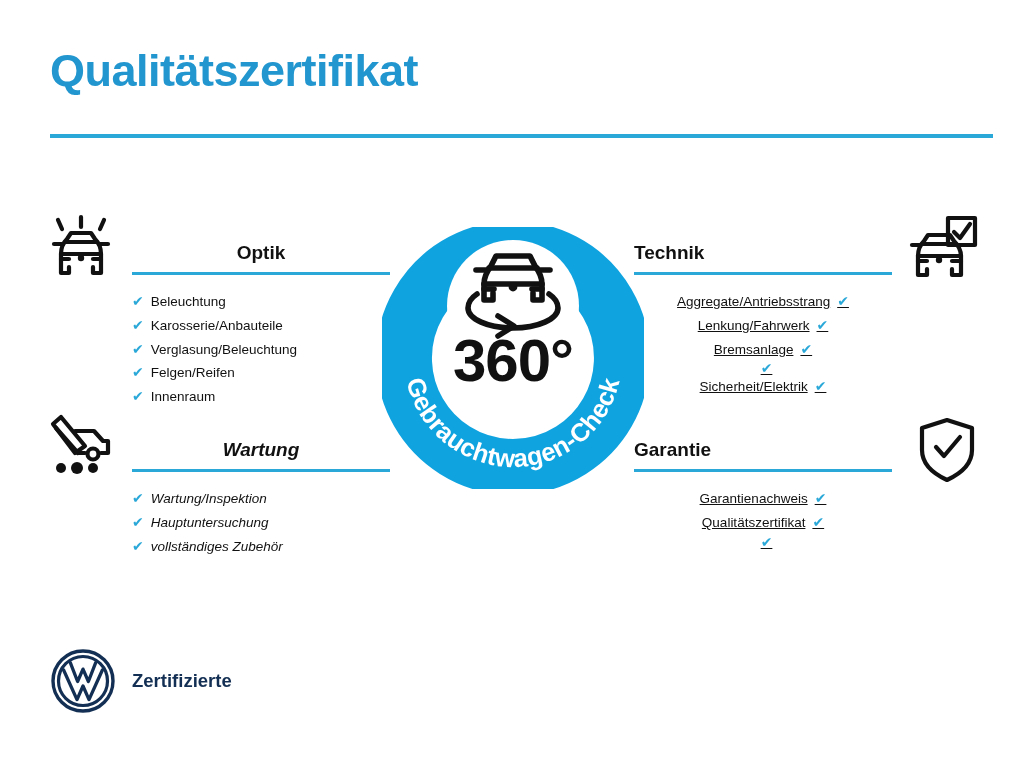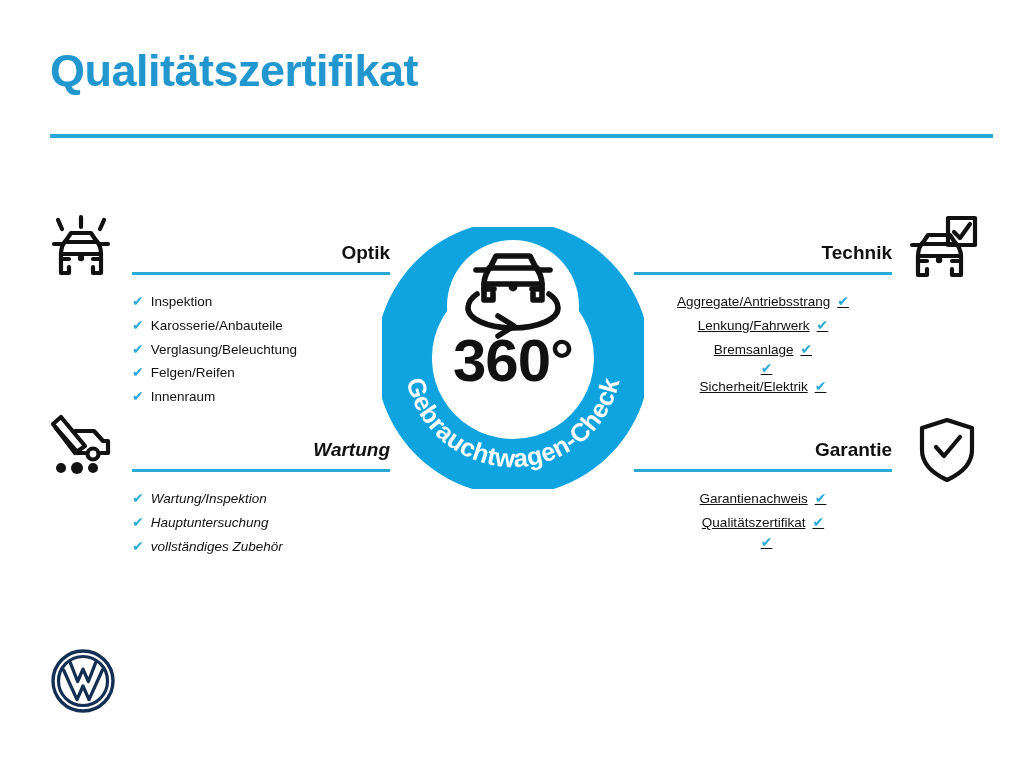--- a/index.html
+++ b/index.html
@@ -70,26 +70,26 @@
     align-items: baseline;
   }
   .check {
     color: #2aa8d8;
     font-size: 14px;
     font-weight: bold;
     line-height: 1;
   }
 
   
-  .col-left .section-head { text-align: right; }
+  .col-left .section-head { text-align: center; }
   .col-left .section-list li { justify-content: flex-start; }
   .col-left .check { margin-right: 7px; }
 
   
-  .col-right .section-head { text-align: right; }
+  .col-right .section-head { text-align: left; }
   .col-right .section-list li { justify-content: center; text-decoration: underline; }
   .col-right .check { margin-left: 7px; }
 
   
   #sec-optik   { left: 132px; top: 243px; width: 258px; }
   #sec-wartung { left: 132px; top: 440px; width: 258px; font-style: italic; }
   #sec-technik { left: 634px; top: 243px; width: 258px; }
   #sec-garantie{ left: 634px; top: 440px; width: 258px; }
 
   
@@ -212,21 +212,21 @@
     </g>
   </svg>
 </div>
 
 <div class="section col-left" id="sec-optik">
   <div class="section-head">Optik</div>
   <div class="section-rule"></div>
   <ul class="section-list">
     <li>
         <span class="check">✔</span>
-        <span>Inspektion</span>
+        <span>Beleuchtung</span>
       </li>
     <li>
         <span class="check">✔</span>
         <span>Karosserie/Anbauteile</span>
       </li>
     <li>
         <span class="check">✔</span>
         <span>Verglasung/Beleuchtung</span>
       </li>
     <li>
@@ -342,14 +342,15 @@
 <div id="vw-lockup">
   <div id="vw-mark">
     <svg viewBox="0 0 66 66" xmlns="http://www.w3.org/2000/svg">
       <circle cx="33" cy="33" r="30" fill="none" stroke="#132f53" stroke-width="3.4"></circle>
       <circle cx="33" cy="33" r="24.5" fill="none" stroke="#132f53" stroke-width="3.2"></circle>
       <path d="M20.3 14.6 L27.6 33.5 L33 21.1 L38.4 33.5 L45.7 14.6
                M13.6 22.0 L27.0 51.6 L33 38.0 L39.0 51.6 L52.4 22.0" fill="none" stroke="#132f53" stroke-width="3.3" stroke-linecap="round" stroke-linejoin="round"></path>
     </svg>
   </div>
   <div id="vw-wordmark">
+    <div>Zertifizierte</div>
   </div>
 </div>
 
 </body></html>

